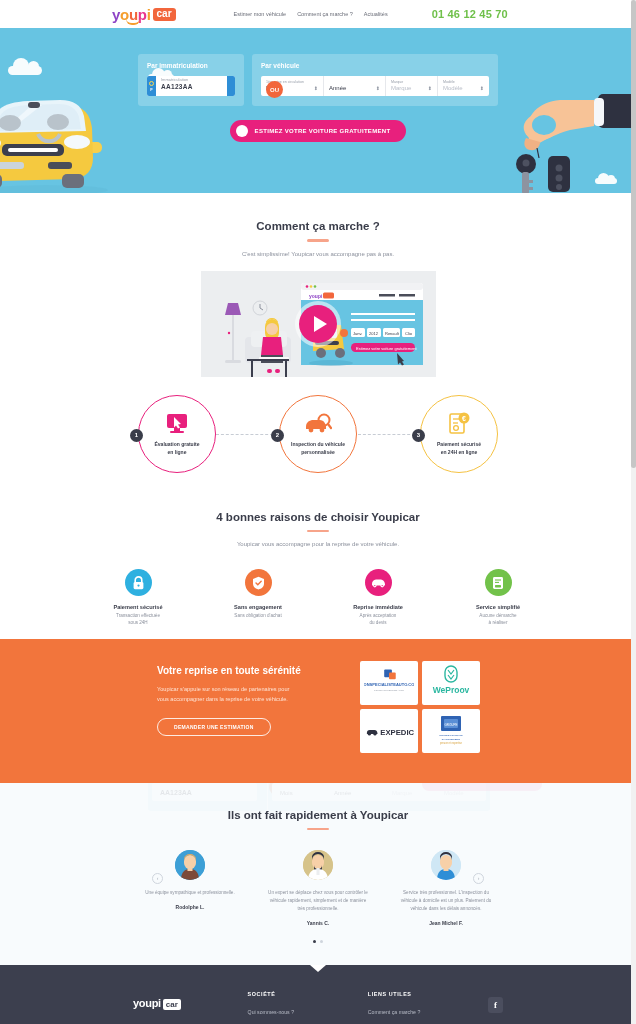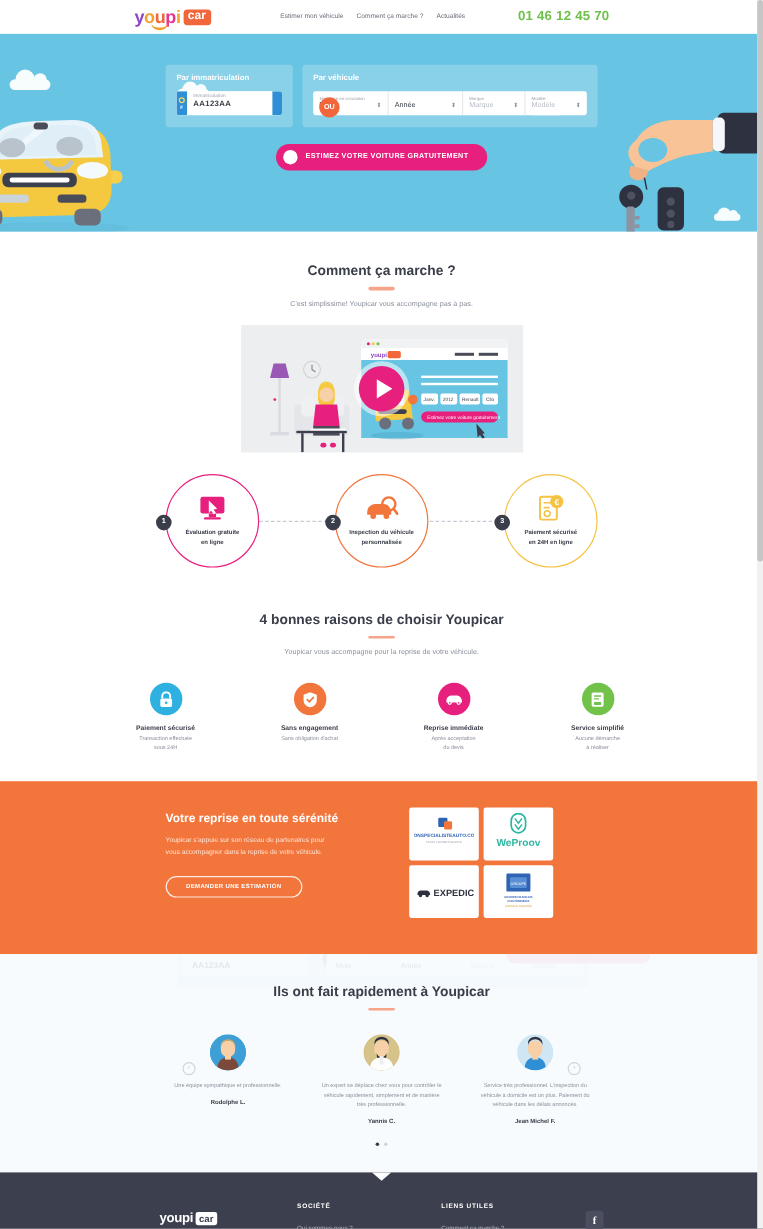--- a/index.html
+++ b/index.html
@@ -142,34 +142,34 @@
   }
   .step-num {
     position: absolute; left: -8px; top: 34px; width: 13px; height: 13px; border-radius: 50%;
     background: #3a3d4a; color: #fff; font-size: 6px; font-weight: bold;
     display: flex; align-items: center; justify-content: center; z-index: 3;
   }
   .step-icon { height: 26px; display: flex; align-items: center; justify-content: center; margin-bottom: 4px; }
   .step-txt { text-align: center; font-size: 5px; font-weight: bold; line-height: 1.45; }
 
   
-  .reasons { padding-top: 30px; padding-bottom: 24px; background: #ffffff; }
+  .reasons { padding-top: 30px; padding-bottom: 12px; background: #ffffff; }
   .reason-row { display: flex; justify-content: center; gap: 36px; margin-top: 22px; }
   .reason { width: 84px; text-align: center; }
   .reason-circle {
     width: 27px; height: 27px; border-radius: 50%; margin: 0 auto;
     display: flex; align-items: center; justify-content: center;
   }
   .reason-title { font-size: 5.6px; font-weight: bold; margin-top: 8px; color: #3a3d4a; }
   .reason-desc { font-size: 4.6px; color: #8b909c; margin-top: 3px; line-height: 1.5; }
 
   
   .partners { background: #f2753c; padding: 22px 0 30px 0; position: relative; }
   .partners-inner { width: 360px; margin: 0 auto; display: flex; gap: 18px; }
-  .partners-left { width: 185px; padding-top: 4px; }
+  .partners-left { width: 185px; padding-top: 4px; margin-left: 19px; }
   .partners-title { color: #ffffff; font-size: 10px; font-weight: bold; }
   .partners-desc { color: #ffe3d4; font-size: 5.6px; line-height: 1.75; margin-top: 9px; }
   .ghost-btn {
     display: inline-block; margin-top: 14px; border: 1px solid rgba(255,255,255,.85);
     border-radius: 12px; padding: 5px 16px; color: #ffffff; font-size: 5px;
     font-weight: bold; letter-spacing: .3px; cursor: pointer; background: transparent;
   }
   .logo-grid { display: grid; grid-template-columns: 58px 58px; grid-template-rows: 44px 44px; gap: 4px; }
   .logo-card {
     background: #ffffff; border-radius: 2px; display: flex; align-items: center;

